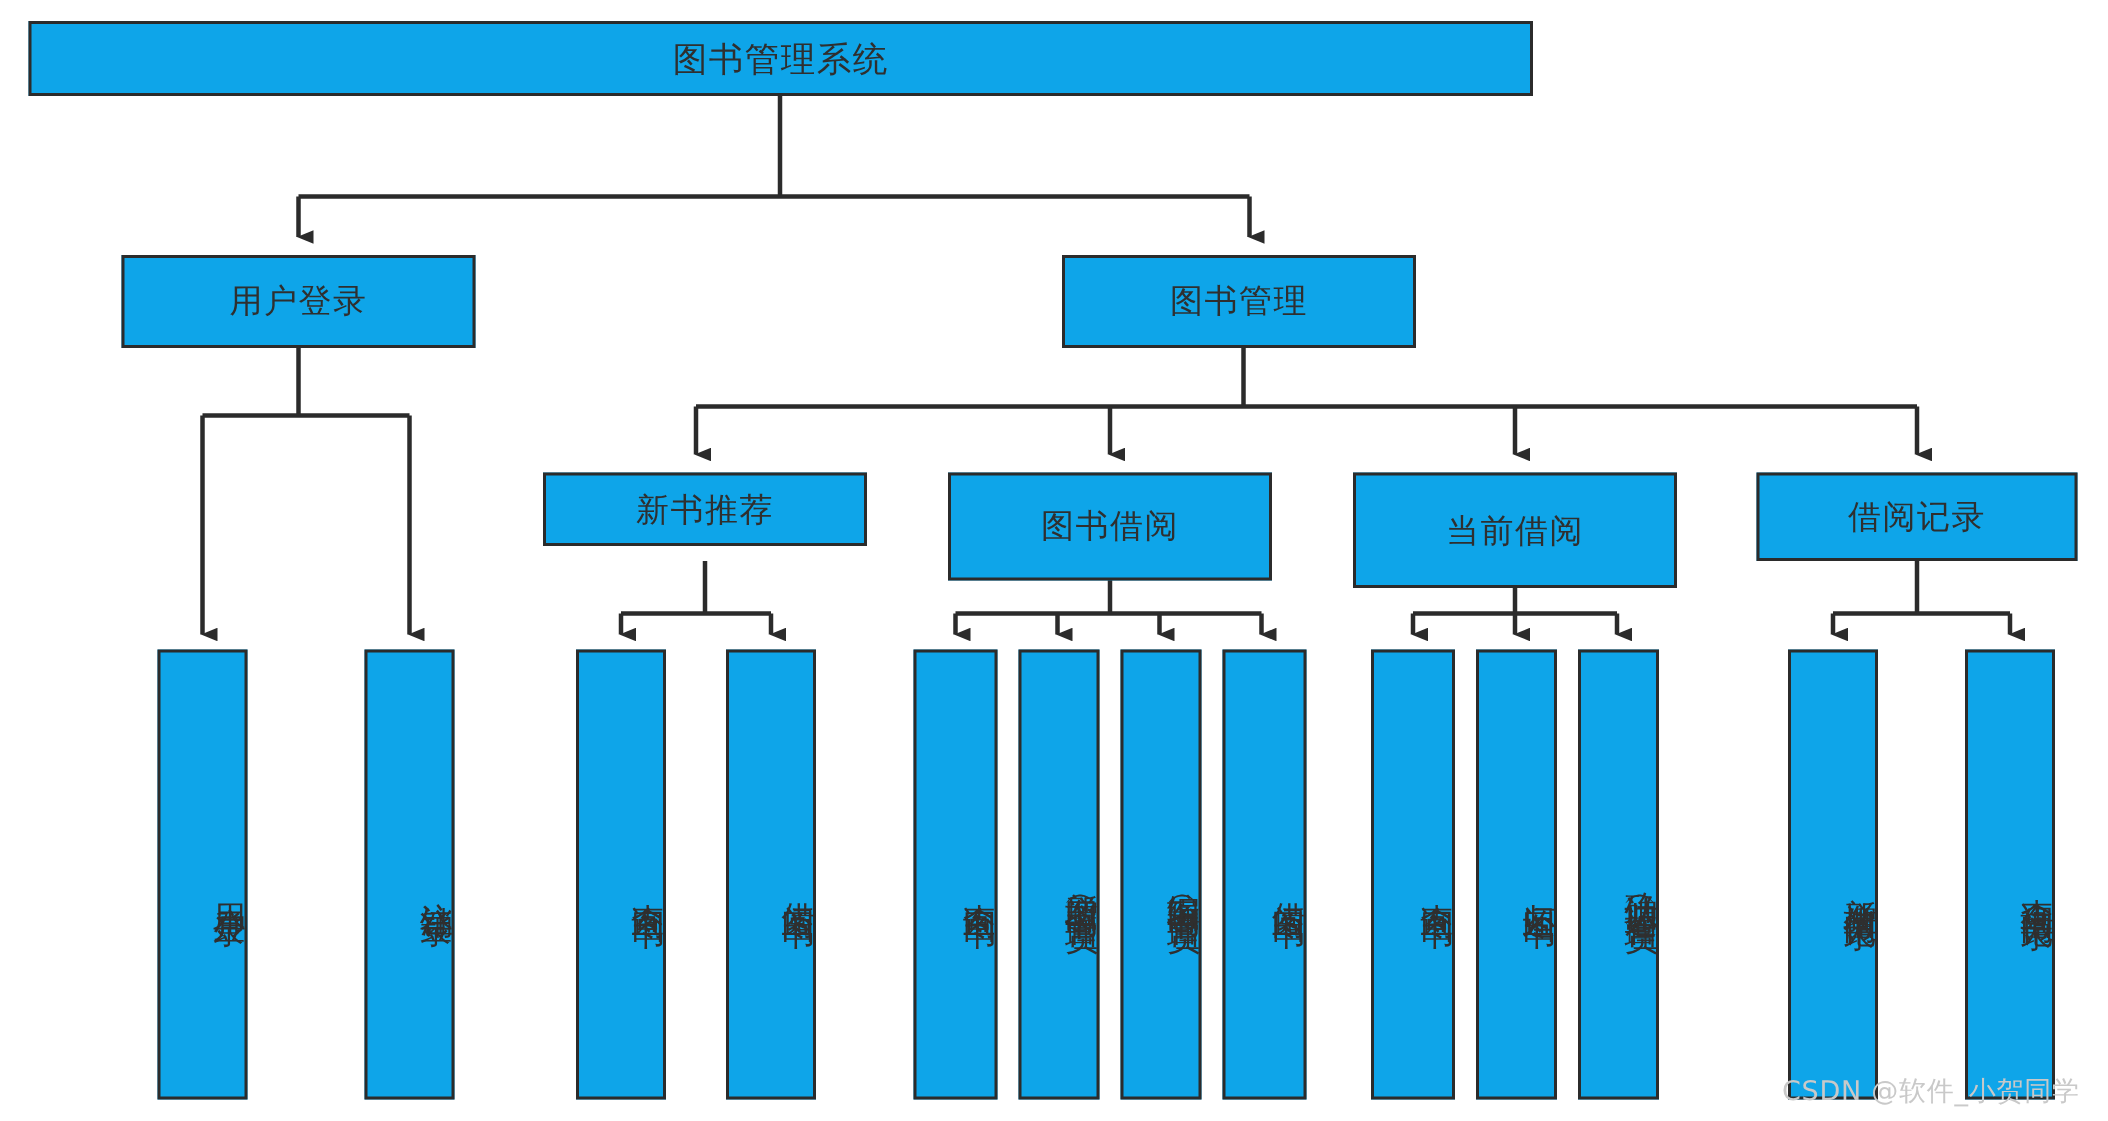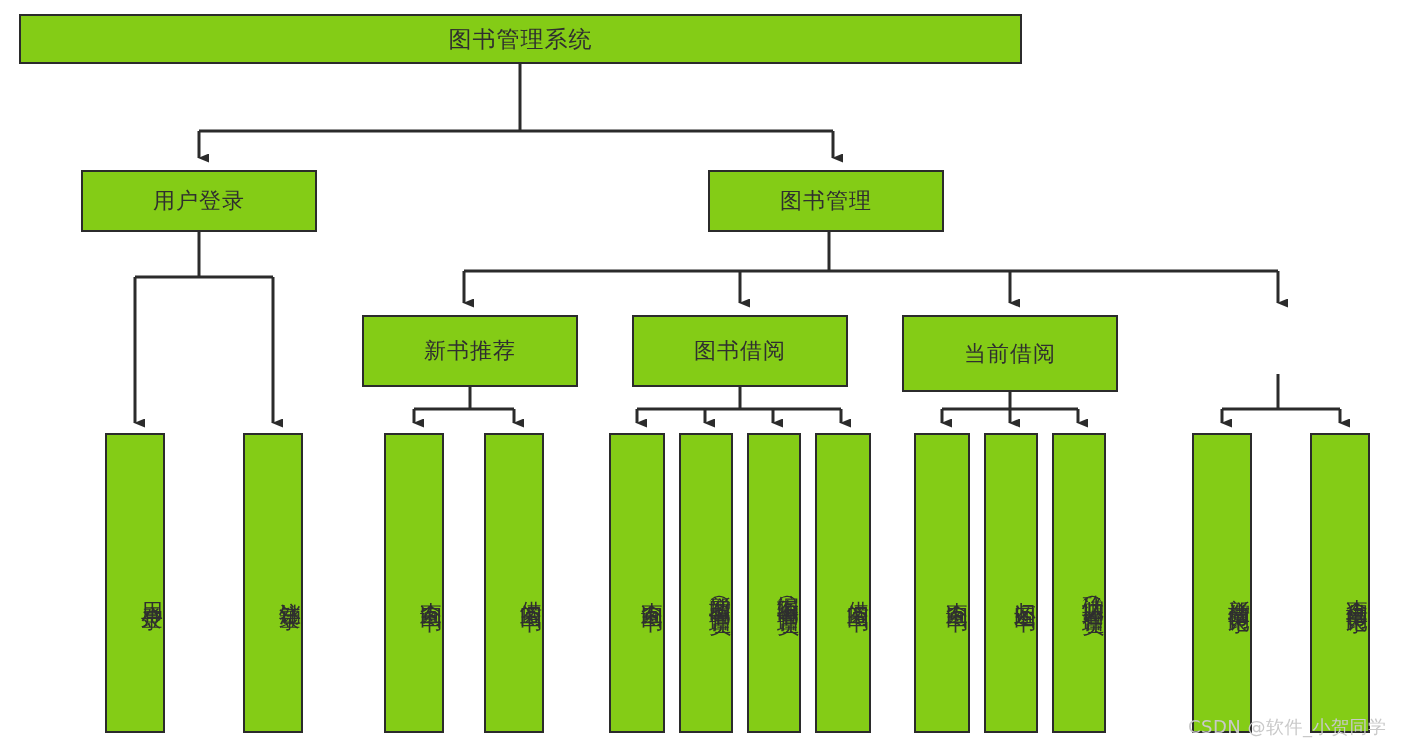--- a/index.html
+++ b/index.html
@@ -9,21 +9,21 @@
     background:#ffffff;
     font-family:"DejaVu Sans","Liberation Sans",sans-serif;
     overflow:hidden;
   }
   #canvas{position:relative;width:1405px;height:747px;}
   svg.wires{position:absolute;left:0;top:0;width:1405px;height:747px;pointer-events:none;}
 
   .node{
     position:absolute;
     box-sizing:border-box;
-    background:#84cc16;
+    background:#0ea5e9;
     border:2.5px solid #2b2b2b;
     display:flex;align-items:center;justify-content:center;
     color:#2f2f2f;
   }
   .node.h{ font-size:22px; letter-spacing:1px; }
   .node.root{ font-size:23px; }
   .node.v{
     writing-mode:vertical-rl;
     text-orientation:upright;
     font-size:22px;
@@ -99,23 +99,24 @@
       <path d="M1222,409 L1222,423" marker-end="url(#arw)"></path>
       <path d="M1340,409 L1340,423" marker-end="url(#arw)"></path>
     </g>
   </svg>
 
   <div class="node h root" style="left:19px;top:14px;width:1003px;height:50px;">图书管理系统</div>
 
   <div class="node h" style="left:81px;top:170px;width:236px;height:62px;">用户登录</div>
   <div class="node h" style="left:708px;top:170px;width:236px;height:62px;">图书管理</div>
 
-  <div class="node h" style="left:362px;top:315px;width:216px;height:72px;">新书推荐</div>
+  <div class="node h" style="left:362px;top:315px;width:216px;height:49px;">新书推荐</div>
   <div class="node h" style="left:632px;top:315px;width:216px;height:72px;">图书借阅</div>
   <div class="node h" style="left:902px;top:315px;width:216px;height:77px;">当前借阅</div>
+  <div class="node h" style="left:1171px;top:315px;width:214px;height:59px;">借阅记录</div>
 
   <div class="node v" style="left:105px;top:433px;width:60px;height:300px;">
     <span class="txt">用户登录</span>
   </div>
   <div class="node v" style="left:243px;top:433px;width:60px;height:300px;">
     <span class="txt">注销登录</span>
   </div>
 
   <div class="node v" style="left:384px;top:433px;width:60px;height:300px;">
     <span class="txt">查询图书</span>

